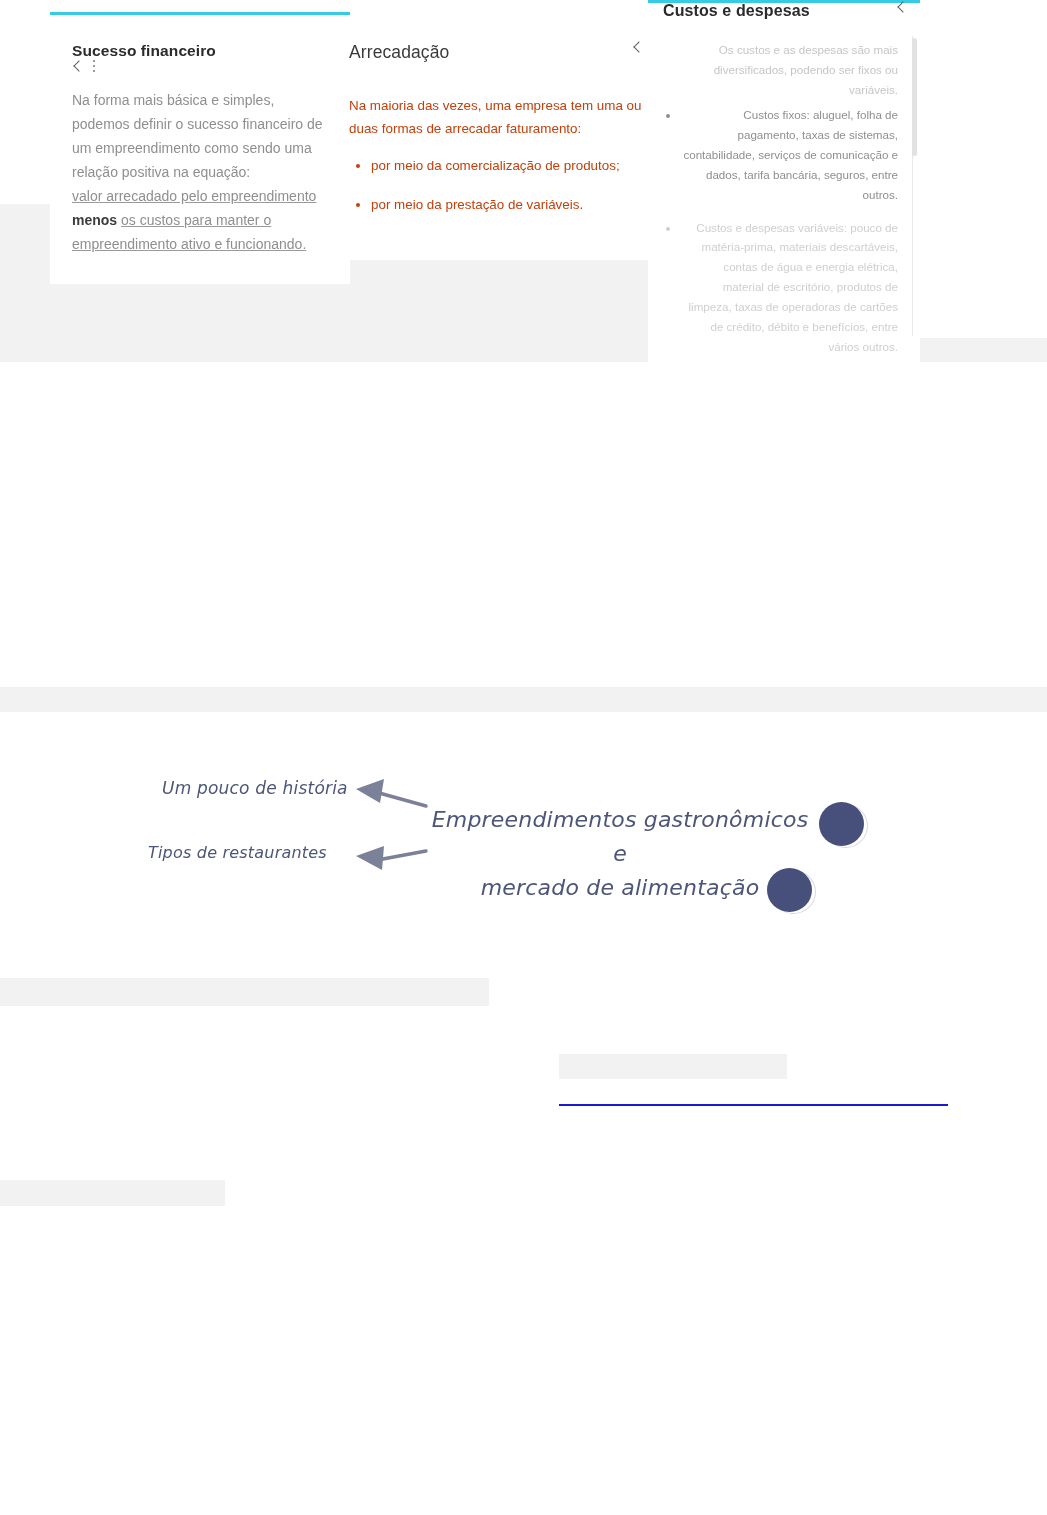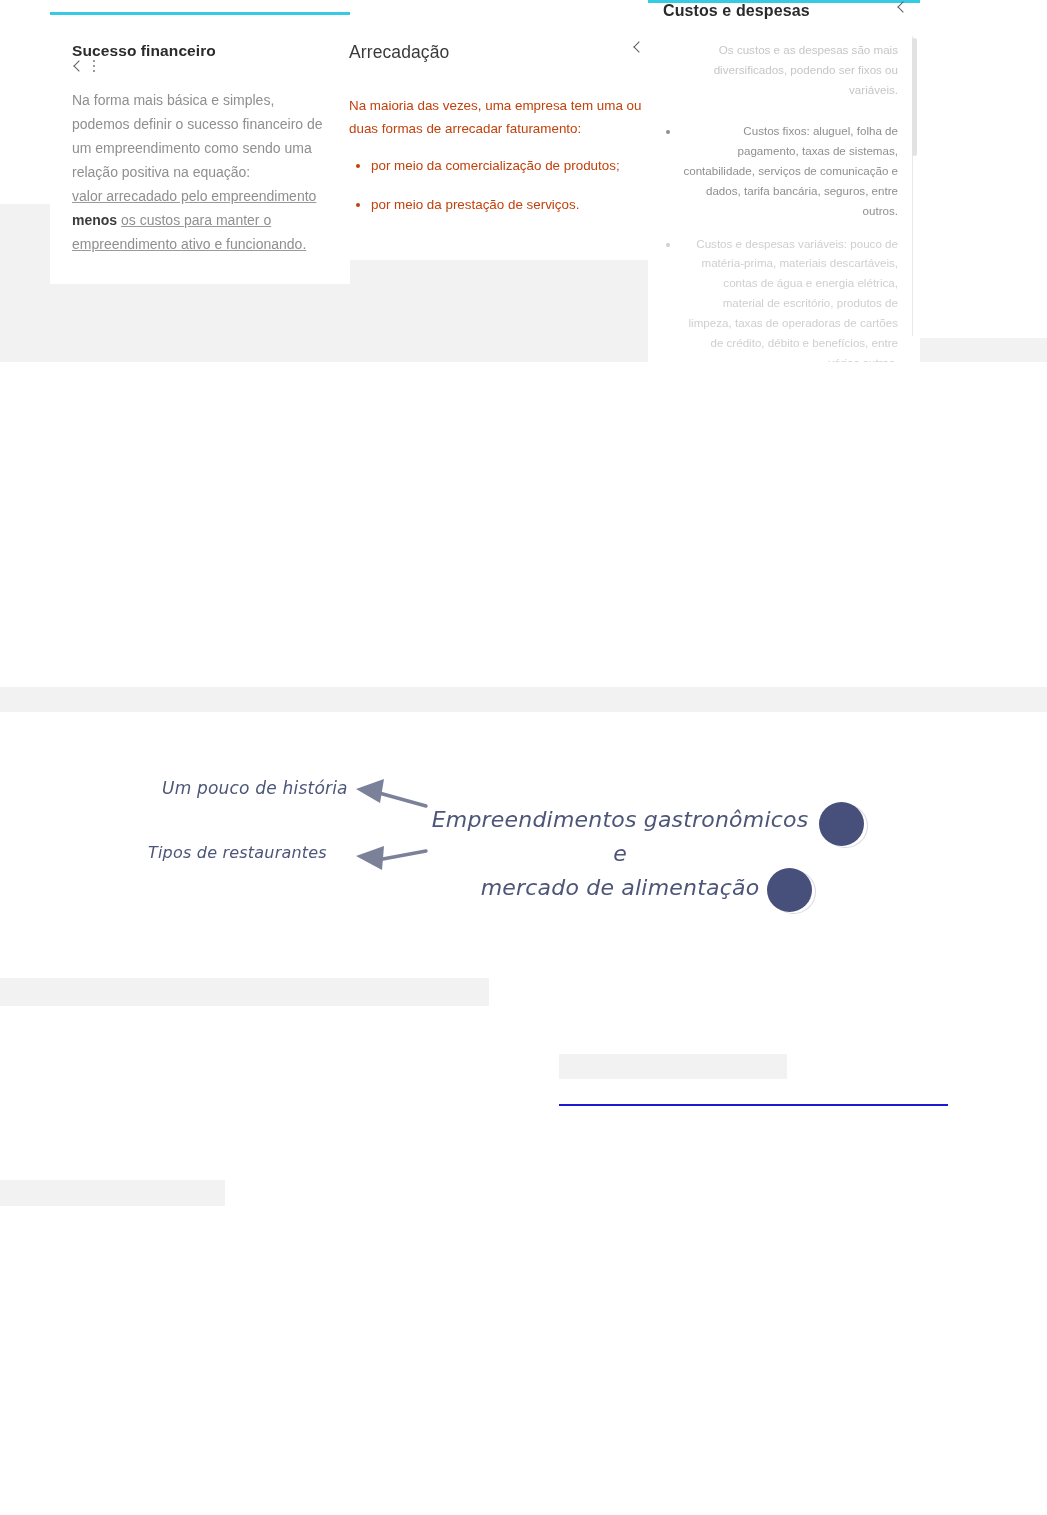--- a/index.html
+++ b/index.html
@@ -76,21 +76,21 @@
   #card-sucesso .card-body     { left: 22px; right: 18px; top: 76px; font-size: 14px; }
   #card-arrecadacao .card-body { left: 17px; right: 10px; top: 68px; font-size: 13.4px; color: #c2410c; }
   #card-custos .card-body      { left: 15px; right: 22px; top: 40px; font-size: 11.6px; text-align: right; }
 
   .card-body p { margin: 0; }
   .card-body u { text-decoration: underline; text-decoration-color: #9a9a9a; }
   .card-body b { color: #3c3c3c; font-weight: 700; text-align: right; }
   .card-body ul { margin: 0; padding-left: 18px; list-style: disc; }
   #card-arrecadacao .card-body ul { padding-left: 22px; margin-top: 14px; }
   #card-arrecadacao .card-body li { margin-bottom: 16px; }
-  #card-custos .card-body ul { padding-left: 17px; margin-top: 21px; }
+  #card-custos .card-body ul { padding-left: 17px; margin-top: 5px; }
   #card-custos .card-body li { margin-bottom: 13px; }
   .fade-top { color: #c6c6c6; }
   .fade-bot { color: #cfcfcf; }
 
   
   .scroll-track {
     position: absolute; right: 3px; top: 36px; width: 5px; height: 300px;
     background: #ffffff; border-left: 1px solid #e9e9e9;
   }
   .scroll-thumb {
@@ -159,21 +159,21 @@
     <div class="card-head" style="left:17px; right:10px; top:16px;">
       <div class="card-title">Arrecadação</div>
       <div class="head-icons">
         <span class="icon-chevron-left"></span>
       </div>
     </div>
     <div class="card-body">
       <p>Na maioria das vezes, uma empresa tem uma ou duas formas de arrecadar faturamento:</p>
       <ul>
         <li>por meio da comercialização de produtos;</li>
-        <li>por meio da prestação de serviços.</li>
+        <li>por meio da prestação de variáveis.</li>
       </ul>
     </div>
   </div>
 
   <div class="card" id="card-custos">
     <div class="card-topline"></div>
     <div class="card-head" style="left:15px; right:12px; top:2px;">
       <div class="card-title">Custos e despesas</div>
       <div class="head-icons">
         <span class="icon-chevron-left"></span>

